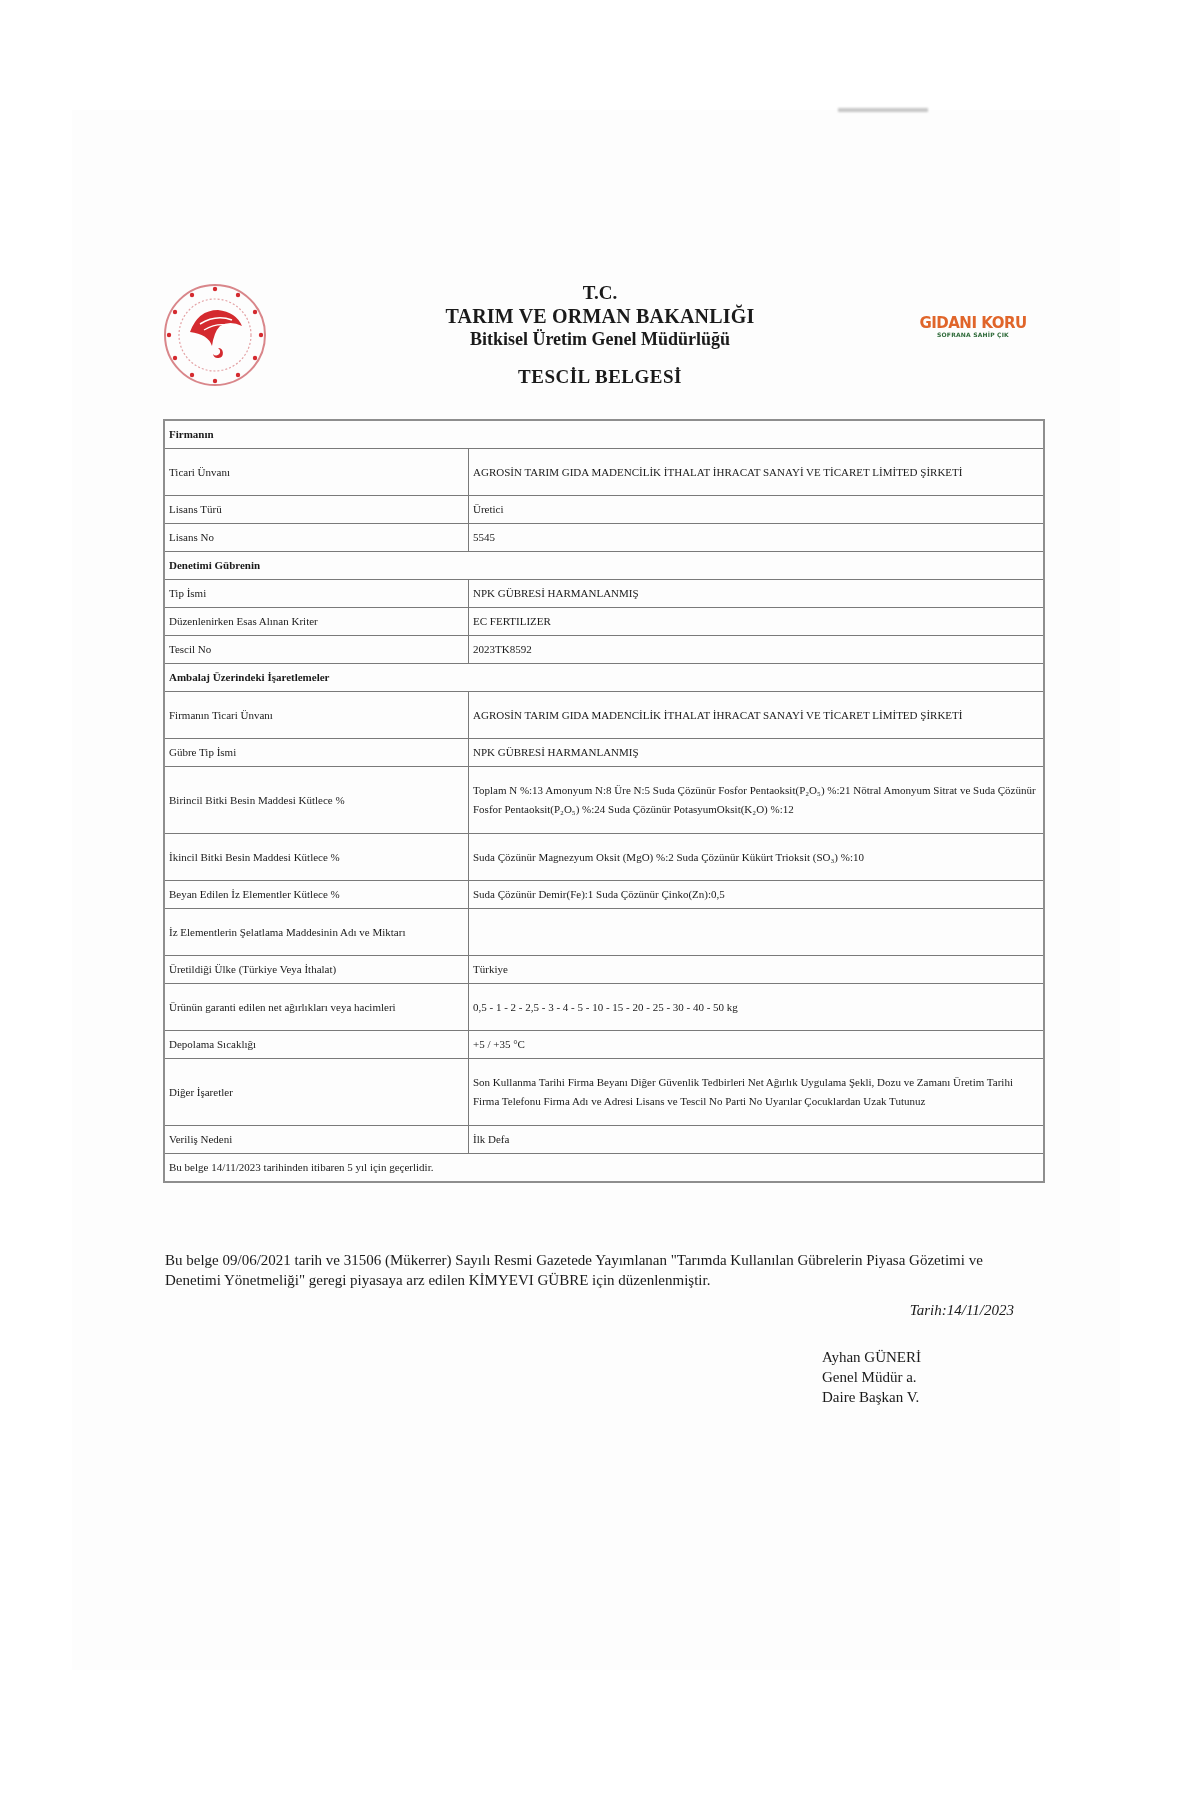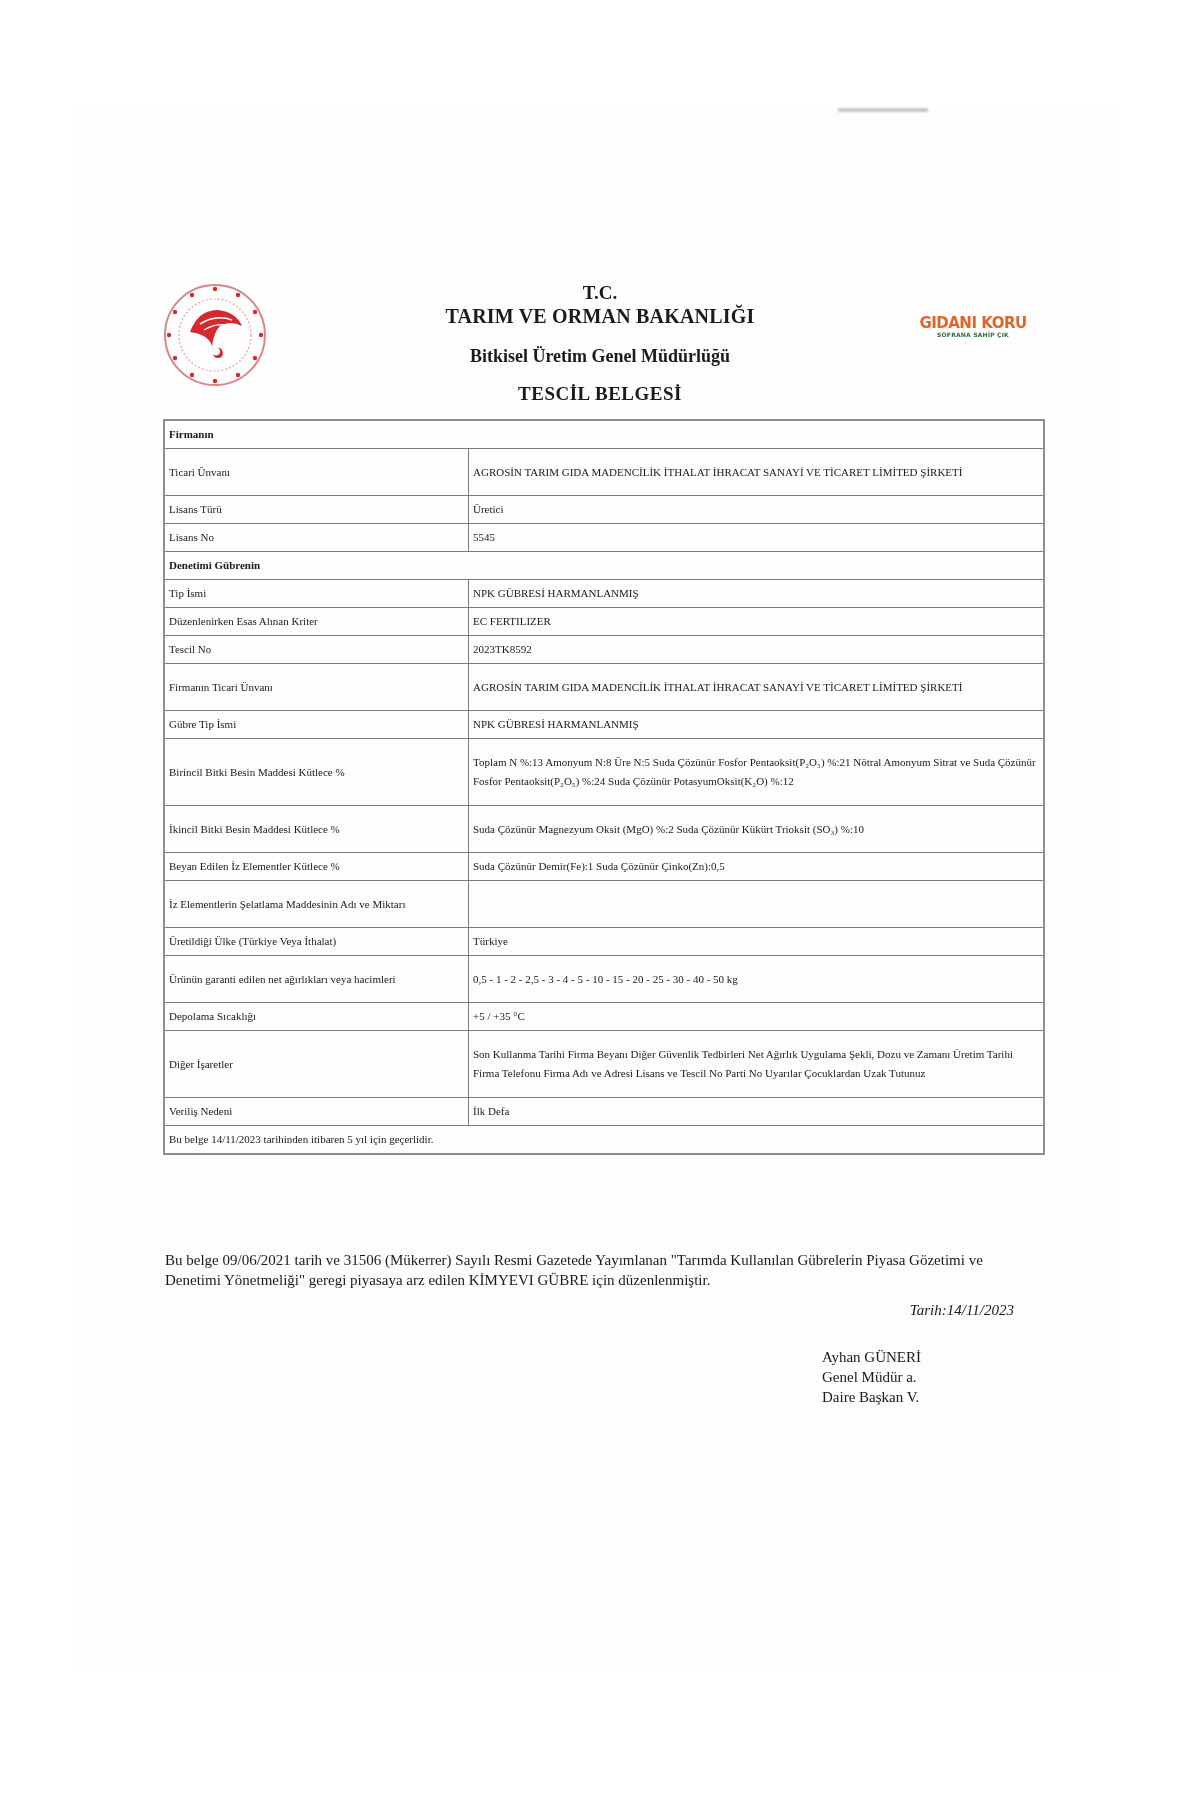--- a/index.html
+++ b/index.html
@@ -4,21 +4,21 @@
 <style>
   html, body { margin:0; padding:0; }
   body { width:1200px; height:1800px; background:#ffffff; position:relative; overflow:hidden;
          font-family:"Liberation Serif", "DejaVu Serif", serif; color:#1a1a1a; }
   .page { position:absolute; left:72px; top:110px; width:1048px; height:1560px; background:#fdfdfd; }
   .topref { position:absolute; left:838px; top:108px; width:90px; height:4px; background:#9a9a9a; opacity:.55; filter:blur(1px); }
   .emblem { position:absolute; left:160px; top:280px; width:110px; height:110px; }
   .header { position:absolute; left:380px; top:282px; width:440px; text-align:center; font-weight:bold; }
   .header .tc { font-size:19px; line-height:22px; }
   .header .min { font-size:20px; line-height:24px; letter-spacing:.2px; }
-  .header .dir { font-size:18px; line-height:22px;margin-top:17px; }
+  .header .dir { font-size:18px; line-height:22px; }
   .header .title { font-size:19px; line-height:22px; margin-top:16px; letter-spacing:.5px; }
   .brand { position:absolute; left:918px; top:315px; width:110px; text-align:center; }
   .brand .b1 { color:#e0652a; font-family:"DejaVu Sans", sans-serif; font-weight:bold; font-size:15px; letter-spacing:-.5px; line-height:16px; }
   .brand .b2 { color:#2f6b3a; font-family:"DejaVu Sans", sans-serif; font-weight:bold; font-size:6px; line-height:8px; letter-spacing:.2px; }
   table.main { position:absolute; left:163px; top:419px; width:882px; border-collapse:collapse; border:2px solid #8e8e8e; font-size:11px; }
   table.main td { border:1px solid #7a7a7a; padding:3px 4px; vertical-align:middle; line-height:19px; }
   table.main td.k { width:295px; }
   table.main tr.sec td { font-weight:bold; }
   table.main tr.r1 td { height:21px; }
   table.main tr.r2 td { height:40px; }
@@ -97,20 +97,23 @@
       </tr>
   <tr class="r1">
         <td class="k">Düzenlenirken Esas Alınan Kriter</td>
         <td class="v">EC FERTILIZER</td>
       </tr>
   <tr class="r1">
         <td class="k">Tescil No</td>
         <td class="v">2023TK8592</td>
       </tr>
 
+  <tr class="sec r1">
+        <td colspan="2">Ambalaj Üzerindeki İşaretlemeler</td>
+      </tr>
   <tr class="r2">
         <td class="k">Firmanın Ticari Ünvanı</td>
         <td class="v">AGROSİN TARIM GIDA MADENCİLİK İTHALAT İHRACAT SANAYİ VE TİCARET LİMİTED ŞİRKETİ</td>
       </tr>
   <tr class="r1">
         <td class="k">Gübre Tip İsmi</td>
         <td class="v">NPK GÜBRESİ HARMANLANMIŞ</td>
       </tr>
   <tr class="r3">
         <td class="k">Birincil Bitki Besin Maddesi Kütlece %</td>

